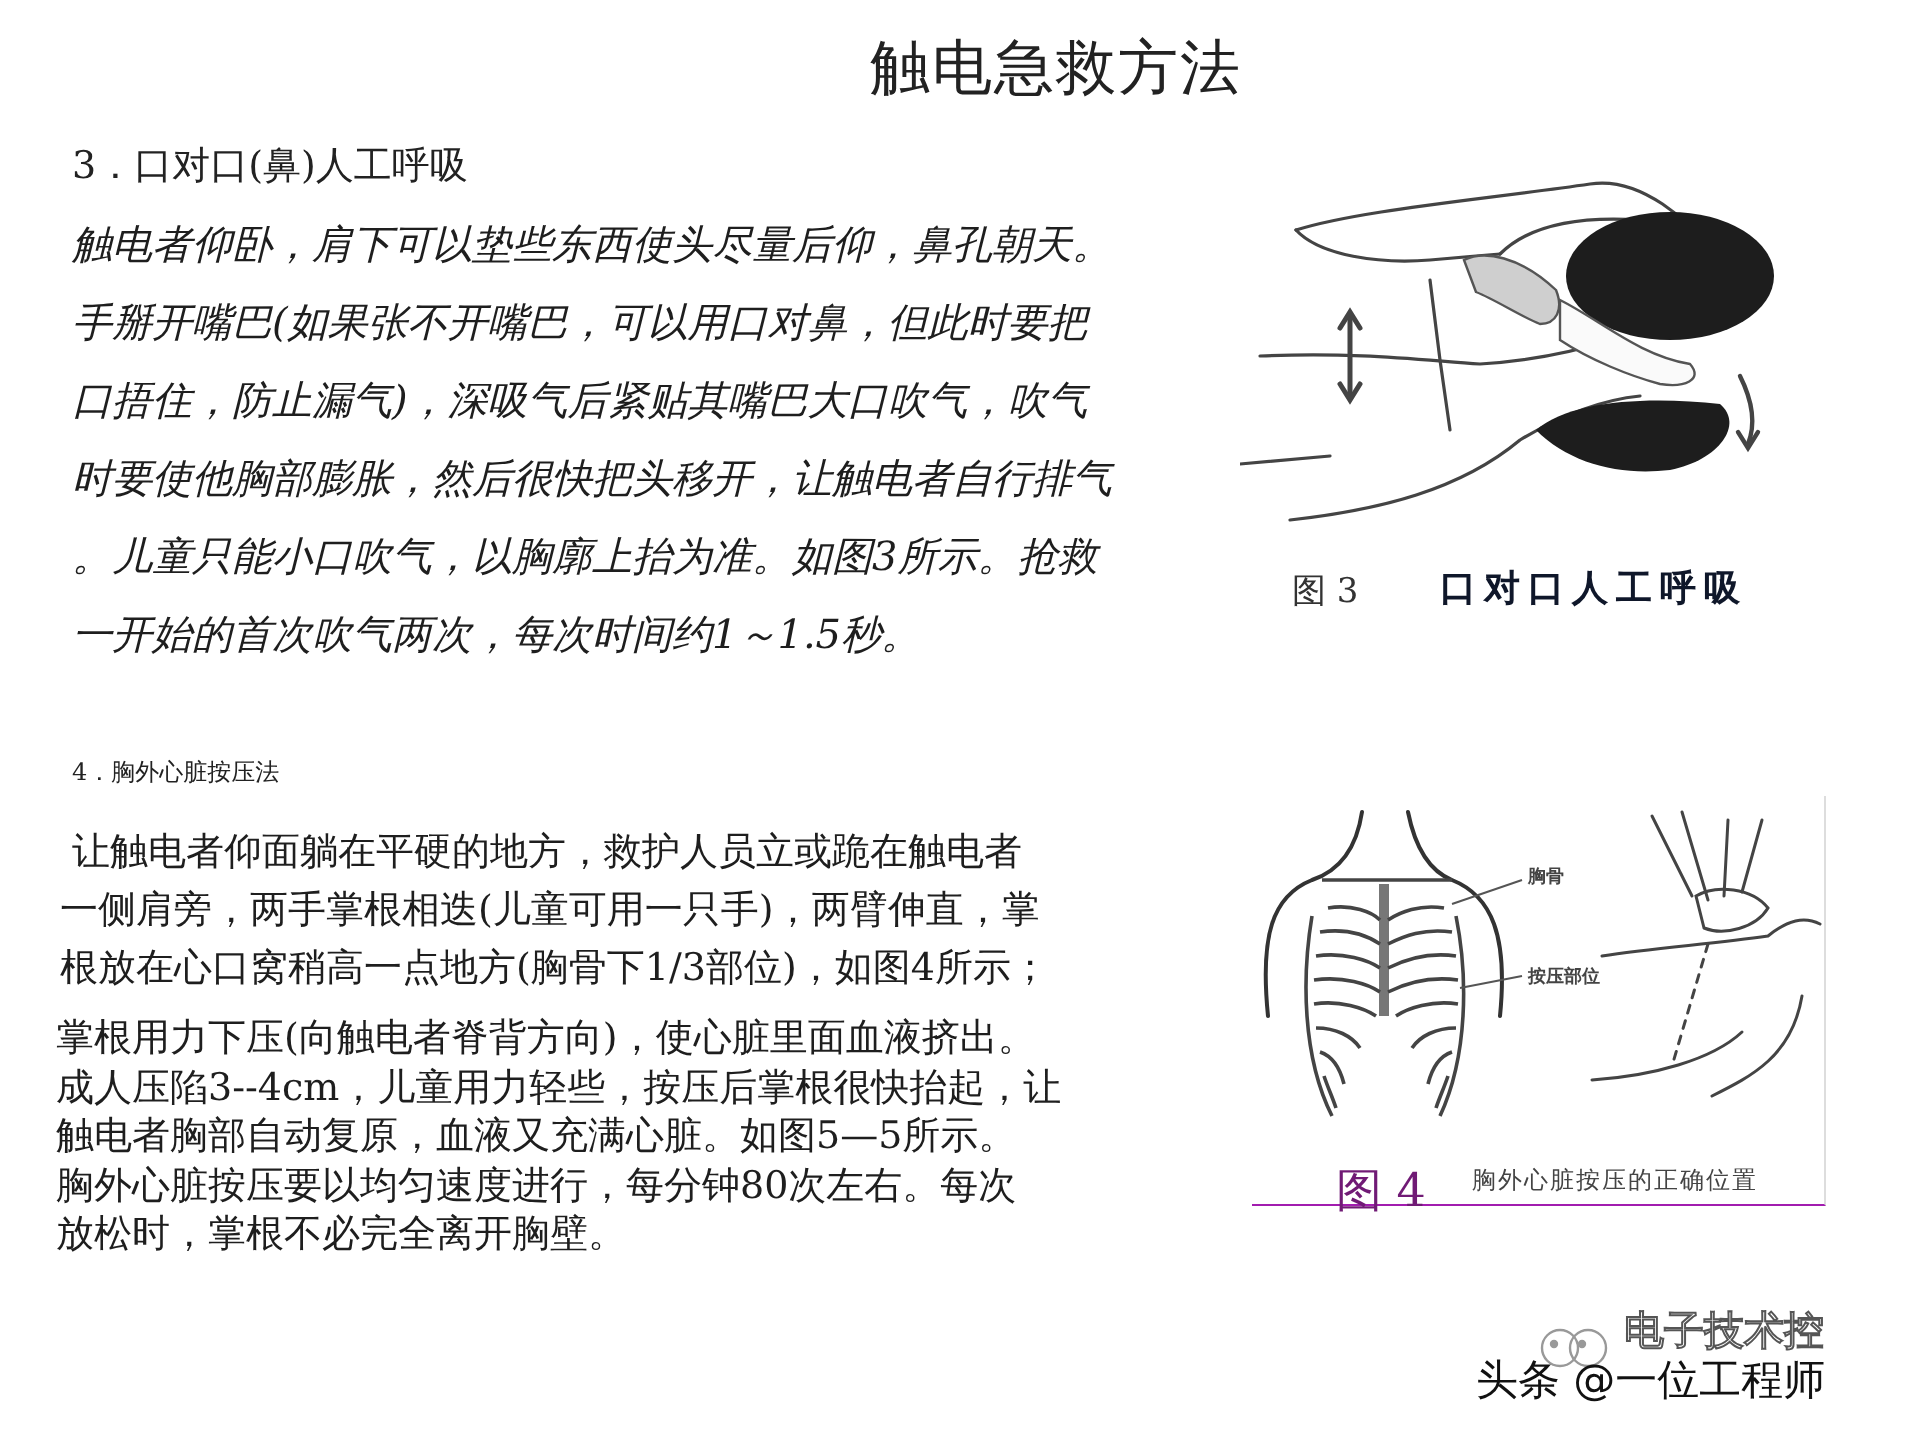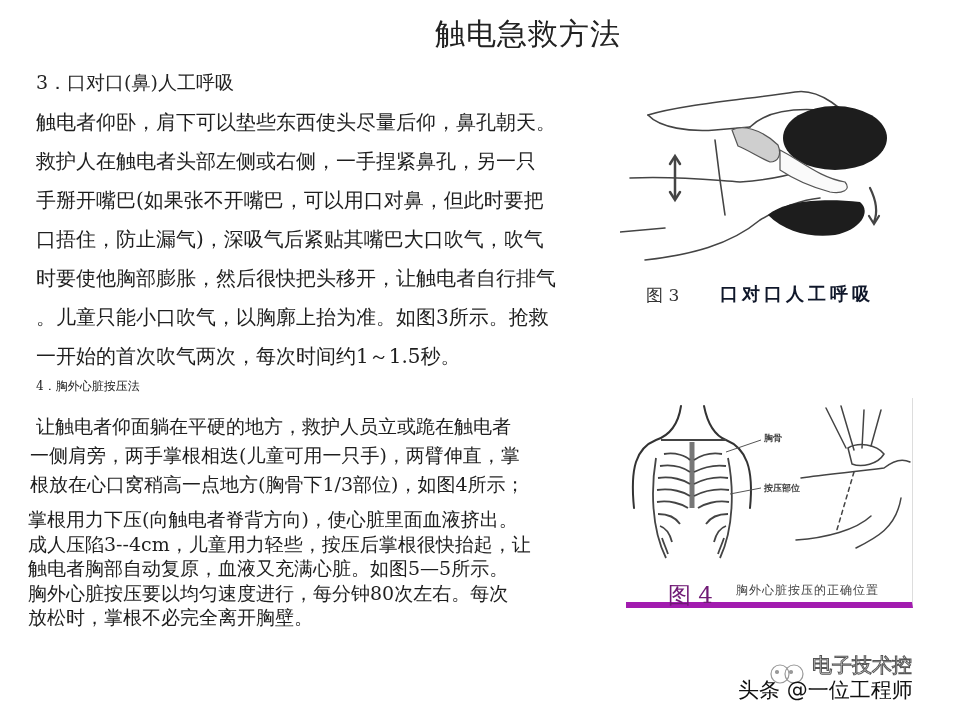--- a/index.html
+++ b/index.html
@@ -5,53 +5,52 @@
   html, body { margin: 0; padding: 0; }
   body {
     width: 960px; height: 720px; background: #ffffff; position: relative; overflow: hidden;
     font-family: "DejaVu Serif", "Liberation Serif", serif; color: #1a1a1a;
   }
   .title {
     position: absolute; left: 0; width: 960px; top: 14px; text-align: center;
     font-size: 30px; color: #222; letter-spacing: 1px; margin-left: 48px;
   }
   .h3 { position: absolute; left: 36px; top: 70px; font-size: 19px; color: #222; }
-  .p3 { position: absolute; left: 36px; top: 103px; width: 560px; font-size: 20px; line-height: 39px; color: #1e1e1e; }
+  .p3 { position: absolute; left: 36px; top: 103px; width: 560px; font-size: 20px; line-height: 39px; color: #1e1e1e; font-style: italic; }
   .p3 .ln { display: block; white-space: nowrap; }
   .h4 { position: absolute; left: 36px; top: 378px; font-size: 12px; color: #222; }
   .p4a { position: absolute; left: 30px; top: 412px; width: 560px; font-size: 19px; line-height: 29px; color: #1e1e1e; }
   .p4a .ln { display: block; white-space: nowrap; }
   .p4b { position: absolute; left: 28px; top: 507px; width: 560px; font-size: 19px; line-height: 24.5px; color: #1e1e1e; }
   .p4b .ln { display: block; white-space: nowrap; }
 
   .fig3 { position: absolute; left: 620px; top: 70px; width: 320px; height: 250px; }
   .fig3 svg { position: absolute; left: 0; top: 0; }
   .fig3-num { position: absolute; left: 26px; top: 214px; font-size: 17px; color: #333; }
   .fig3-cap { position: absolute; left: 100px; top: 212px; font-size: 18px; font-weight: bold; color: #0f172a; letter-spacing: 4px; }
 
-  .fig4 { position: absolute; left: 626px; top: 398px; width: 286px; height: 204px; border-right: 1px solid #ddd; border-bottom: 6px solid #a21caf; }
+  .fig4 { position: absolute; left: 626px; top: 398px; width: 286px; height: 204px; border-right: 1px solid #ddd; border-bottom: 1px solid #a21caf; }
   .fig4 svg { position: absolute; left: 0; top: 0; }
   .fig4-num { position: absolute; left: 42px; top: 182px; font-size: 23px; color: #701a75; }
   .fig4-cap { position: absolute; left: 110px; top: 184px; font-size: 12px; font-weight: normal; color: #444; letter-spacing: 1px; }
   .lbl { position: absolute; font-size: 9px; font-weight: bold; color: #444; }
 
   .wm { position: absolute; font-family: "DejaVu Sans", "Liberation Sans", sans-serif; }
   .wm-a { left: 738px; top: 676px; font-size: 21px; color: #111; text-align: right; }
   .wm-b { left: 812px; top: 652px; font-size: 20px; color: #fff; -webkit-text-stroke: 1px #555; }
   .wm-icon { position: absolute; left: 766px; top: 660px; }
 </style>
 </head>
 <body>
 
 <div class="title">触电急救方法</div>
 
 <div class="h3">3．口对口(鼻)人工呼吸</div>
 <div class="p3">
   <span class="ln">触电者仰卧，肩下可以垫些东西使头尽量后仰，鼻孔朝天。</span>
-  <span class="ln">救护人在触电者头部左侧或右侧，一手捏紧鼻孔，另一只</span>
   <span class="ln">手掰开嘴巴(如果张不开嘴巴，可以用口对鼻，但此时要把</span>
   <span class="ln">口捂住，防止漏气)，深吸气后紧贴其嘴巴大口吹气，吹气</span>
   <span class="ln">时要使他胸部膨胀，然后很快把头移开，让触电者自行排气</span>
   <span class="ln">。儿童只能小口吹气，以胸廓上抬为准。如图3所示。抢救</span>
   <span class="ln">一开始的首次吹气两次，每次时间约1～1.5秒。</span>
 </div>
 
 <div class="h4">4．胸外心脏按压法</div>
 <div class="p4a">
   <span class="ln" style="white-space:pre"> 让触电者仰面躺在平硬的地方，救护人员立或跪在触电者</span>

